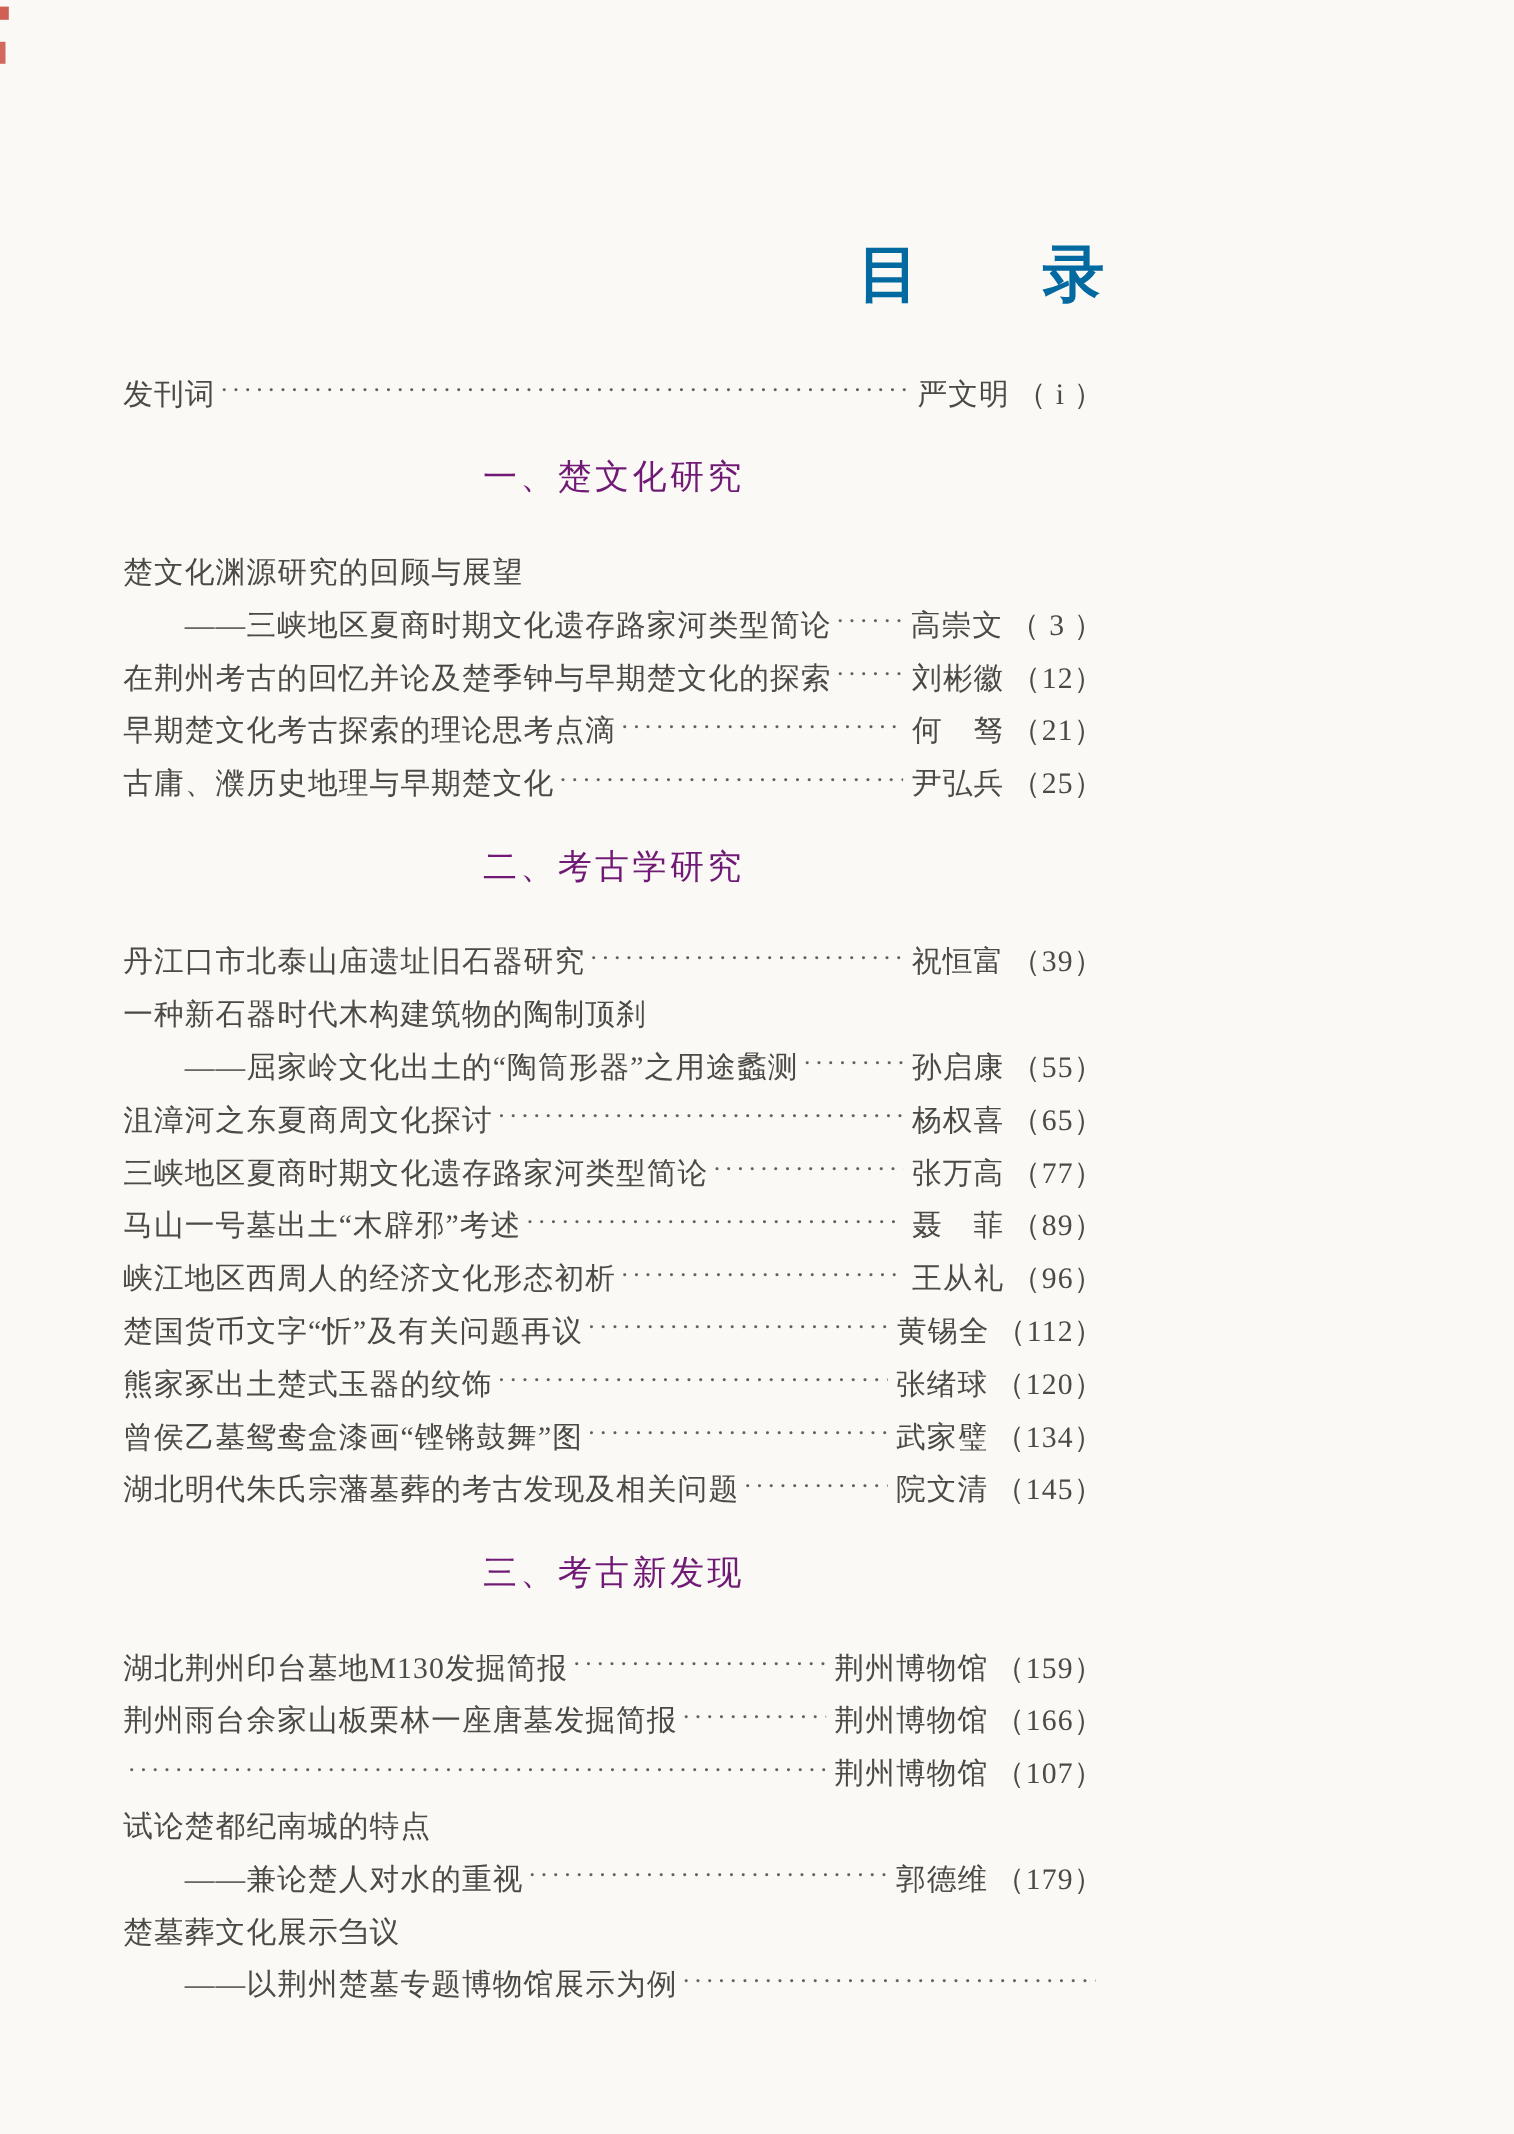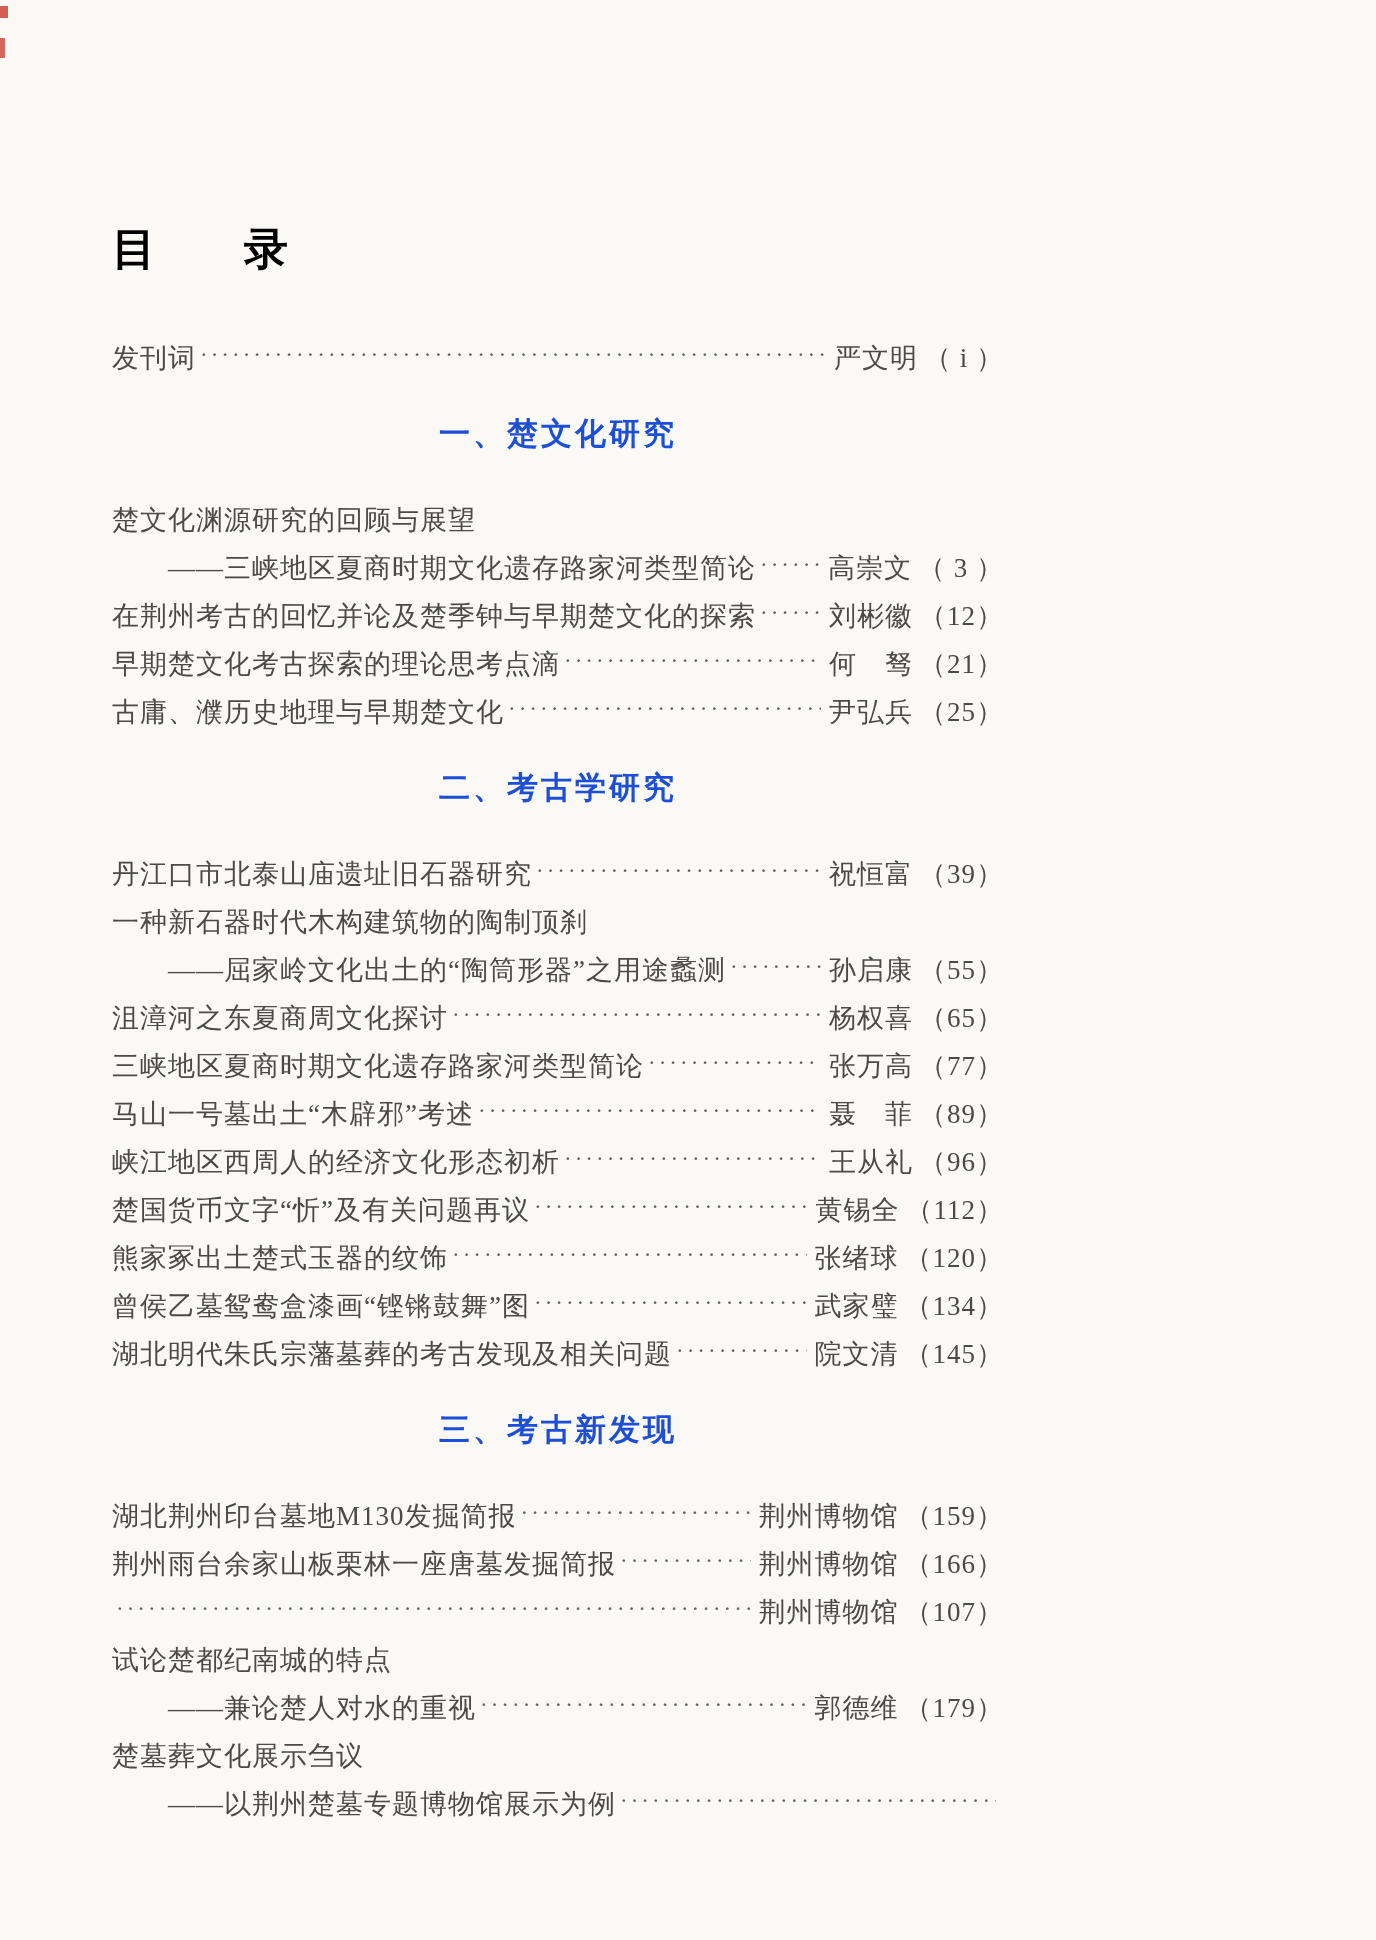--- a/index.html
+++ b/index.html
@@ -17,25 +17,25 @@
   .scan-mark.m2 { left: 0; top: 38px; width: 5px; height: 20px; opacity: .8; }
 
   .content {
     position: absolute;
     left: 112px;
     top: 0;
     width: 892px;
   }
   .page-title {
     margin: 216px 0 0 0;
-    text-align: left;
-    font-size: 44px;
+    text-align: right;
+    font-size: 56px;
     line-height: 68px;
     font-weight: 700;
-    color: #000000;
+    color: #0369a1;
     font-family: "Liberation Serif", "DejaVu Serif", serif;
   }
   .front-block { margin-top: 50px; }
 
   .toc-row {
     display: flex;
     align-items: flex-start;
     line-height: 48px;
     font-size: 27px;
     white-space: nowrap;
@@ -52,24 +52,24 @@
     margin: 0 8px 0 4px;
     position: relative;
     top: -3px;
   }
   .ap { flex: 0 0 auto; text-align: right; letter-spacing: 1px; }
   .ap .author { margin-right: 6px; }
 
   .sec-heading {
     text-align: center;
     font-family: "Liberation Sans", "DejaVu Sans", sans-serif;
-    font-weight: 700;
+    font-weight: 400;
     font-size: 31px;
     line-height: 44px;
-    color: #1d4ed8;
+    color: #701a75;
     letter-spacing: 3px;
     margin: 30px 0 40px 0;
   }
 </style>
 </head>
 <body>
 
 <div class="scan-mark m1"></div>
 <div class="scan-mark m2"></div>
 

